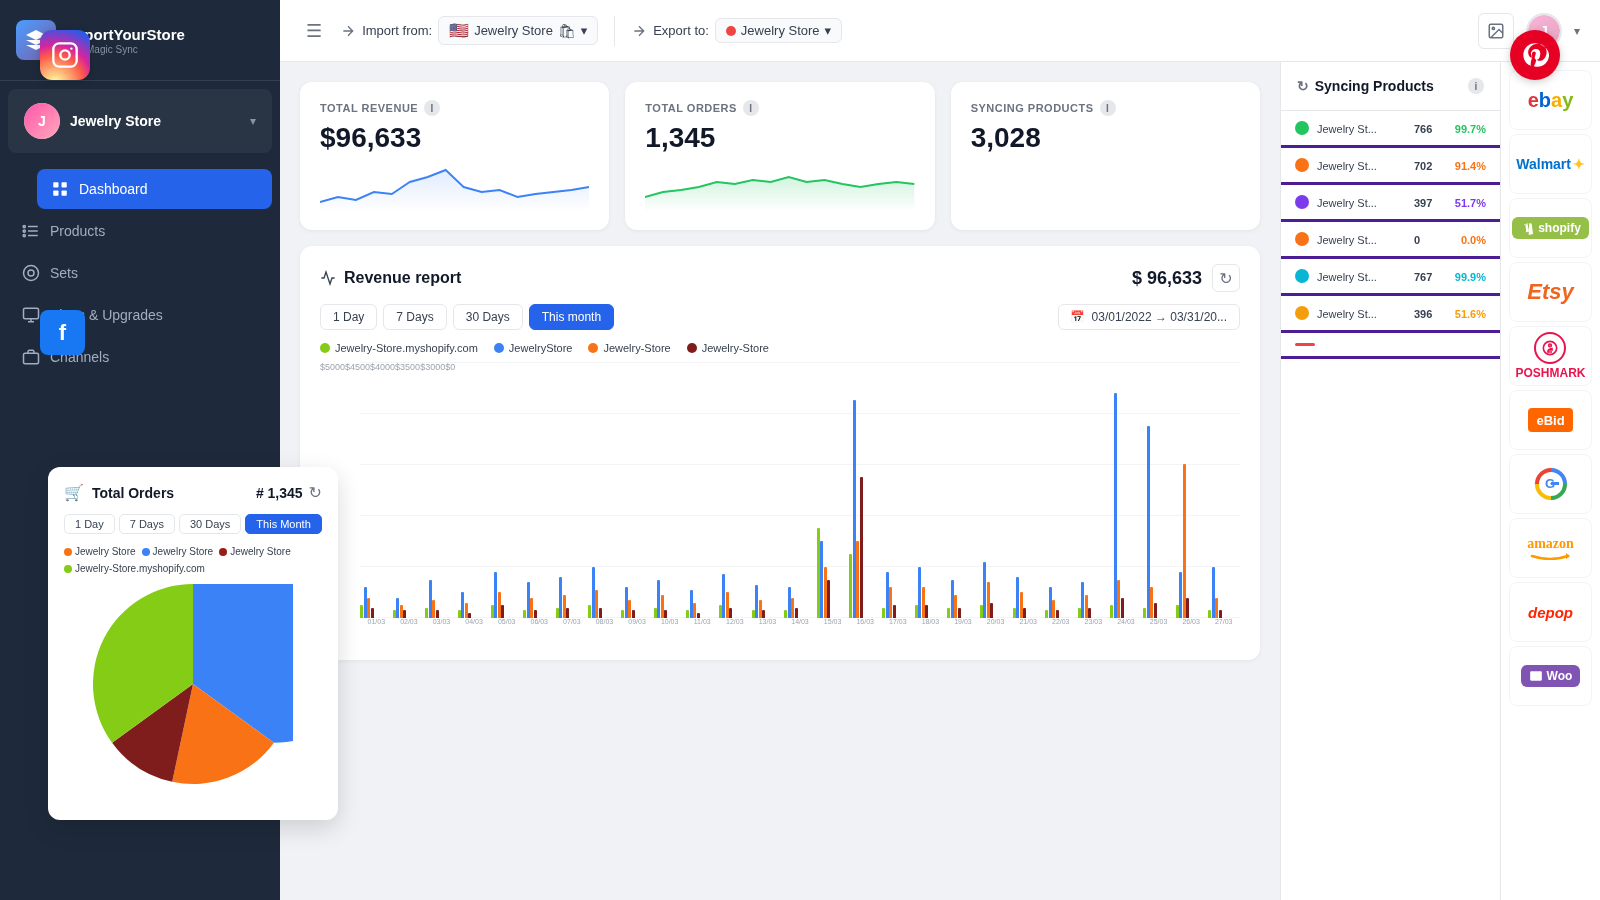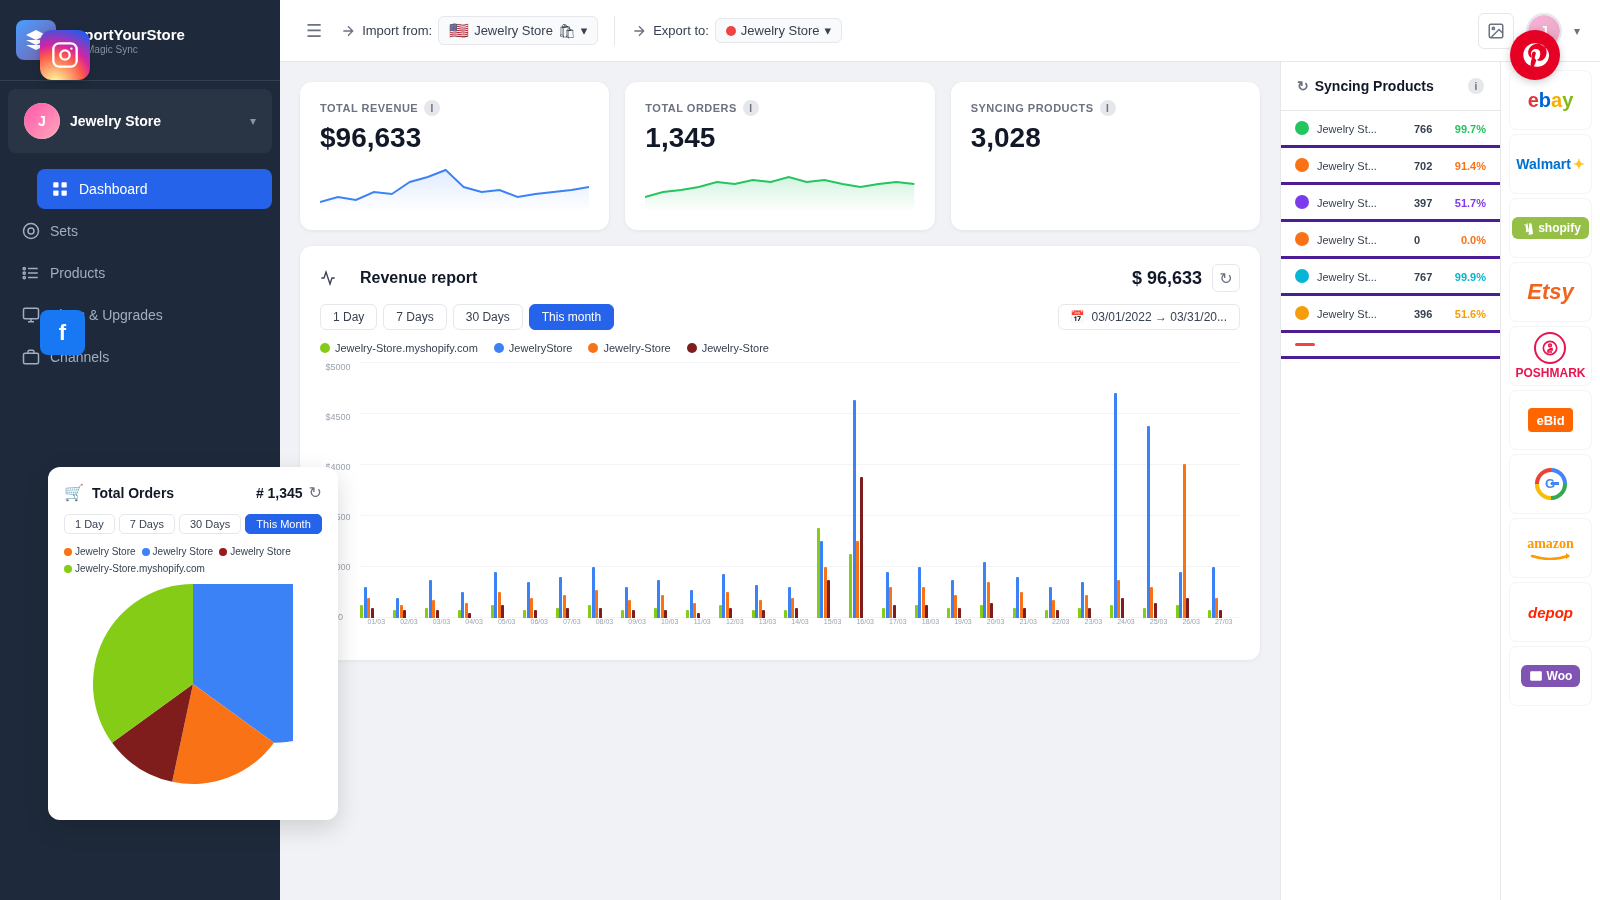--- a/index.html
+++ b/index.html
@@ -98,21 +98,21 @@
     .stat-value { font-size: 28px; font-weight: 700; color: #111827; margin-bottom: 8px; }
     .stat-chart { height: 50px; position: relative; }
     .info-icon { width: 16px; height: 16px; border-radius: 50%; background: #e5e7eb; display: inline-flex; align-items: center; justify-content: center; font-size: 10px; color: #6b7280; cursor: pointer; }
 
     
     .revenue-card {
       background: white; border-radius: 12px; padding: 18px 20px;
       box-shadow: 0 1px 4px rgba(0,0,0,0.06);
     }
     .revenue-header { display: flex; align-items: center; margin-bottom: 12px; }
-    .revenue-title { font-size: 16px; font-weight: 700; color: #111827; flex: 1; display: flex; align-items: center; gap: 24px; }
+    .revenue-title { font-size: 16px; font-weight: 700; color: #111827; flex: 1; display: flex; align-items: center; gap: 8px; }
     .revenue-amount { font-size: 18px; font-weight: 700; color: #111827; margin-right: 10px; }
     .refresh-btn { width: 28px; height: 28px; border-radius: 6px; border: 1px solid #e5e7eb; display: flex; align-items: center; justify-content: center; cursor: pointer; color: #6b7280; }
 
     .time-filters { display: flex; align-items: center; gap: 6px; margin-bottom: 12px; }
     .time-btn {
       padding: 5px 12px; border-radius: 6px; border: 1px solid #e5e7eb;
       font-size: 12px; cursor: pointer; background: white; color: #374151; font-weight: 500;
     }
     .time-btn.active { background: #2563eb; color: white; border-color: #2563eb; }
     .date-range-btn {
@@ -203,21 +203,21 @@
     .to-legend-item { display: flex; align-items: center; gap: 3px; }
     .to-legend-dot { width: 8px; height: 8px; border-radius: 50%; }
 
     .pie-chart-container { width: 220px; height: 220px; margin: 0 auto; position: relative; }
 
     
     .sparkline { width: 100%; height: 50px; }
 
     
     .chart-container { position: relative; height: 280px; }
-    .chart-y-labels { position: absolute; left: 0; top: 0; bottom: 20px; width: 40px; display: flex; flex-direction: column; justify-content: space-between; align-items: center; padding-right: 4px; }
+    .chart-y-labels { position: absolute; left: 0; top: 0; bottom: 20px; width: 40px; display: flex; flex-direction: row; justify-content: space-between; align-items: flex-start; padding-right: 4px; }
     .chart-y-label { font-size: 9px; color: #9ca3af; }
     .chart-area { margin-left: 40px; height: 100%; position: relative; }
     .chart-bars { position: absolute; top: 0; left: 0; right: 0; bottom: 24px; display: flex; align-items: flex-end; gap: 1px; overflow: hidden; }
     .chart-x-labels { position: absolute; bottom: 0; left: 0; right: 0; height: 24px; display: flex; }
     .grid-lines { position: absolute; top: 0; left: 0; right: 0; bottom: 24px; display: flex; flex-direction: column; justify-content: space-between; pointer-events: none; }
     .grid-line { border-top: 1px solid #f3f4f6; }
   </style>
 </head>
 <body>
 
@@ -260,38 +260,38 @@
 
   <nav class="nav-menu">
     <div class="nav-item active">
       <svg viewBox="0 0 24 24" fill="currentColor">
           <rect x="3" y="3" width="7" height="7" rx="1"></rect>
           <rect x="14" y="3" width="7" height="7" rx="1"></rect>
           <rect x="3" y="14" width="7" height="7" rx="1"></rect>
           <rect x="14" y="14" width="7" height="7" rx="1"></rect>
         </svg>
       <span>Dashboard</span>
-    </div>
-    <div class="nav-item">
-      <svg viewBox="0 0 24 24" fill="none" stroke="currentColor" stroke-width="2">
-          <circle cx="12" cy="12" r="10"></circle>
-          <circle cx="12" cy="12" r="4"></circle>
-        </svg>
-      <span>Sets</span>
     </div>
     <div class="nav-item">
       <svg viewBox="0 0 24 24" fill="none" stroke="currentColor" stroke-width="2">
           <line x1="8" y1="6" x2="21" y2="6"></line>
           <line x1="8" y1="12" x2="21" y2="12"></line>
           <line x1="8" y1="18" x2="21" y2="18"></line>
           <circle cx="3" cy="6" r="1.5"></circle>
           <circle cx="3" cy="12" r="1.5"></circle>
           <circle cx="3" cy="18" r="1.5"></circle>
         </svg>
       <span>Products</span>
+    </div>
+    <div class="nav-item">
+      <svg viewBox="0 0 24 24" fill="none" stroke="currentColor" stroke-width="2">
+          <circle cx="12" cy="12" r="10"></circle>
+          <circle cx="12" cy="12" r="4"></circle>
+        </svg>
+      <span>Sets</span>
     </div>
     <div class="nav-item">
       <svg viewBox="0 0 24 24" fill="none" stroke="currentColor" stroke-width="2">
           <rect x="2" y="3" width="20" height="14" rx="2"></rect>
           <line x1="8" y1="21" x2="16" y2="21"></line>
           <line x1="12" y1="17" x2="12" y2="21"></line>
         </svg>
       <span>Plans &amp; Upgrades</span>
     </div>
     <div class="nav-item">

